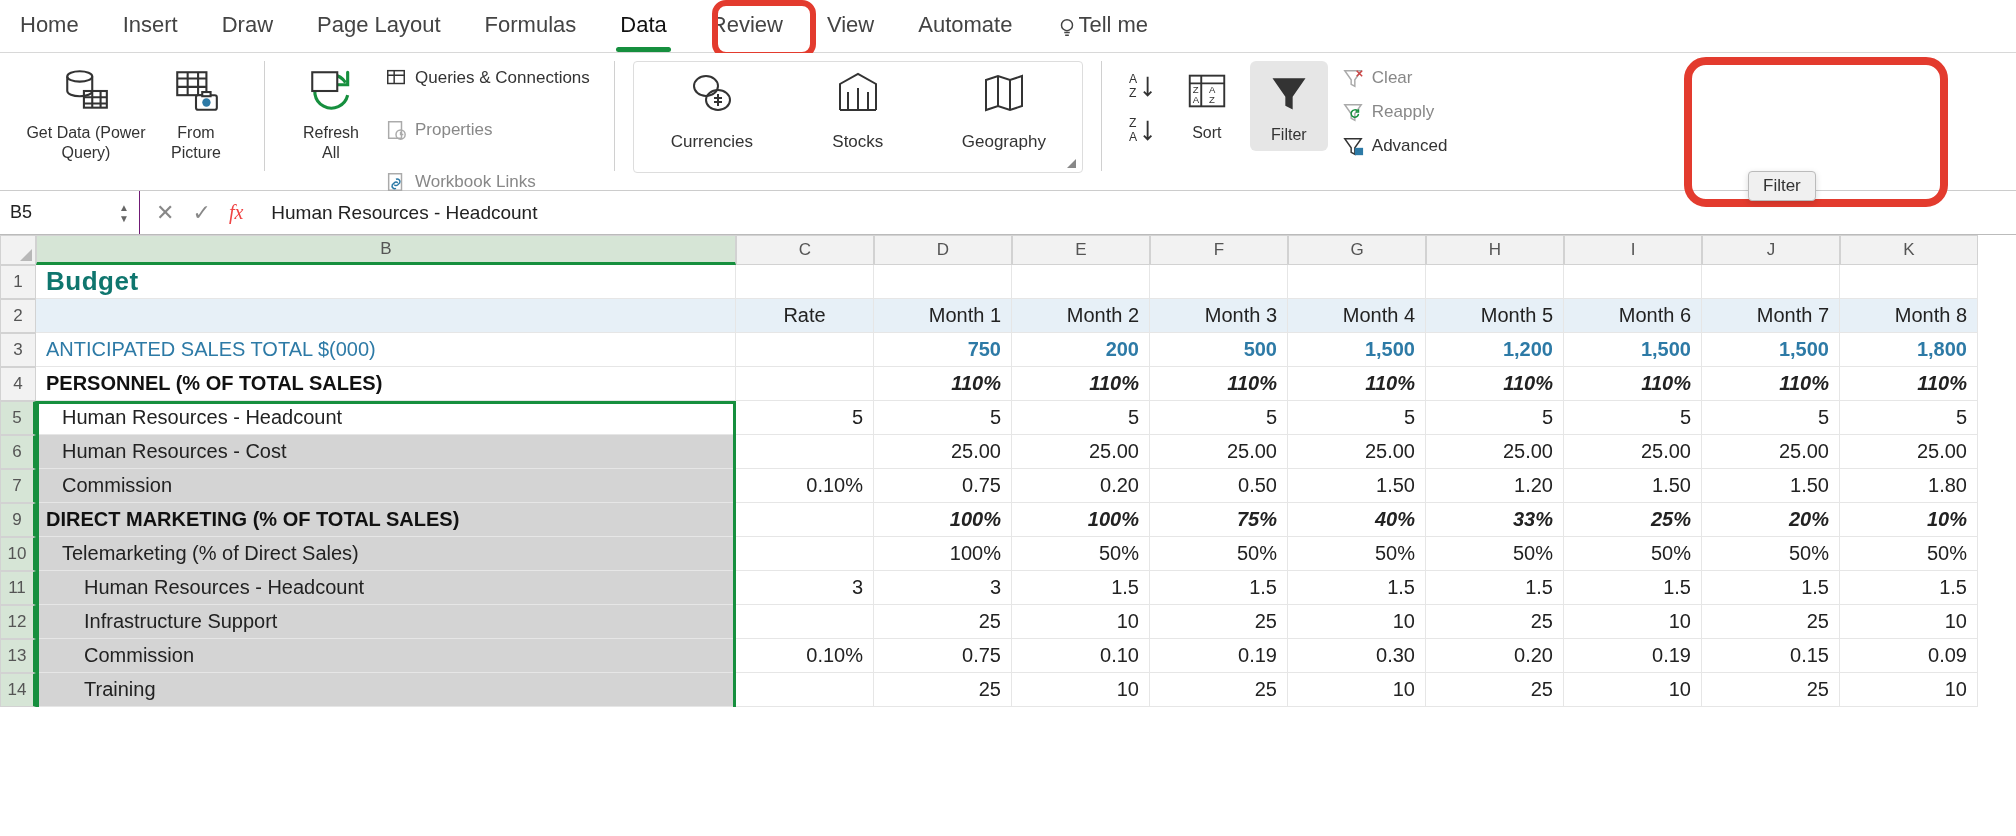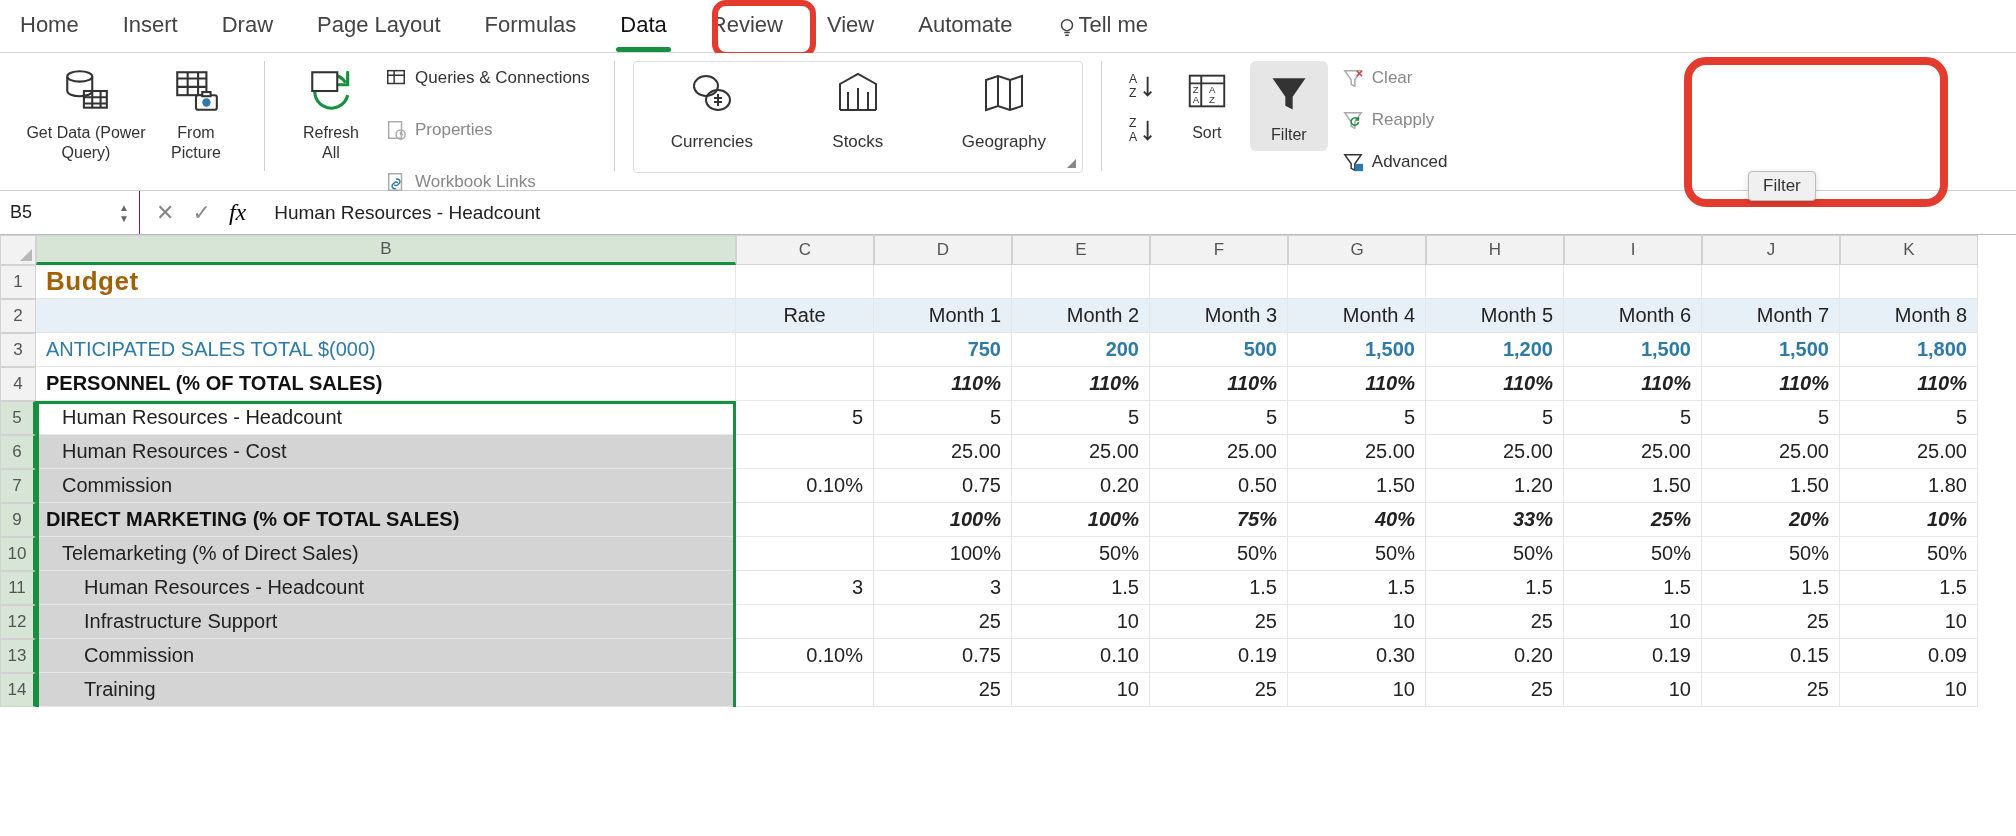--- a/index.html
+++ b/index.html
@@ -93,35 +93,35 @@
     border:8px solid #e33b2e; border-radius:22px; pointer-events:none;
   }
   .filterbtn { background:#e6e6e6; border-radius:6px; padding:6px 8px; width:78px;}
   .filterbtn svg { width:44px; height:44px; }
   .filter-tooltip {
     position:absolute; top:118px; left:1748px;
     background:#f0f0f0; border:1px solid #bbb; border-radius:4px;
     padding:4px 14px; font-size:17px; color:#333;
     box-shadow:0 2px 6px rgba(0,0,0,.15);
   }
-  .fopts { display:flex; flex-direction:column; gap:12px; padding-top:2px;}
+  .fopts { display:flex; flex-direction:column; gap:4px; padding-top:2px;}
 
   
   .fbar {
     display:flex; align-items:center; height:44px;
     border-bottom:1px solid #bbb; background:#fff;
   }
   .namebox {
     width:140px; height:100%; border-right:1px solid #701a75;
     display:flex; align-items:center; padding:0 10px; font-size:18px;
     justify-content:space-between;
   }
   .namebox .spin { display:flex; flex-direction:column; font-size:10px; color:#666;}
   .fxctl { display:flex; align-items:center; gap:18px; padding:0 16px; color:#888; font-size:22px;}
-  .fxctl .fx { font-style:italic; font-family:"Times New Roman",serif; font-size:24px; color:#000000;text-align:center; }
+  .fxctl .fx { font-style:italic; font-family:"Times New Roman",serif; font-size:20px; color:#ef4444;text-align:center; }
   .fcontent { padding-left:12px; font-size:19px; color:#222;}
 
   
   .sheet { display:grid; grid-template-columns: 36px 700px repeat(9,138px); font-size:19px;}
   .colhead, .rowhead {
     background:#f2f2f2; border:1px solid #d2d2d2; text-align:center;
     font-size:17px; color:#555; display:flex; align-items:center; justify-content:center;
     height:30px;
   }
   .colhead.sel { background:#d6e5d6; border-bottom:3px solid #168f3e; }
@@ -130,21 +130,21 @@
      border-left:12px solid transparent; border-bottom:12px solid #b8b8b8;}
   .rowhead { height:34px; }
   .rowhead.sel { background:#d6e5d6; border-right:3px solid #168f3e;}
   .cell {
     border-right:1px solid #e6e6e6; border-bottom:1px solid #e6e6e6;
     height:34px; padding:4px 10px; display:flex; align-items:center; justify-content:flex-end;
     font-family:Helvetica, Arial, sans-serif; background:#fff; font-size:20px;
   }
   .cell.left { justify-content:flex-start; }
   .cell.center { justify-content:center; }
-  .title { font-family:"Arial Black",Impact,sans-serif; font-weight:900; font-size:26px; color:#a16207; letter-spacing:0.5px;}
+  .title { font-family:"Arial Black",Impact,sans-serif; font-weight:900; font-size:26px; color:#0f766e; letter-spacing:0.5px;}
   .anticipated { color:#2d7aa6; font-weight:400; font-family:"Arial Black",Impact,sans-serif;}
   .anticipated-val { color:#2d7aa6; font-weight:800;}
   .sectionhdr { font-weight:900; font-family:"Arial Black",Impact,sans-serif; color:#111;}
   .sectionhdr-val { font-weight:800;font-style:italic;}
   .indent1 { padding-left:26px; }
   .indent2 { padding-left:48px; }
   .selbox {
     position:absolute; pointer-events:none;
     border:3px solid #168f3e;
   }

